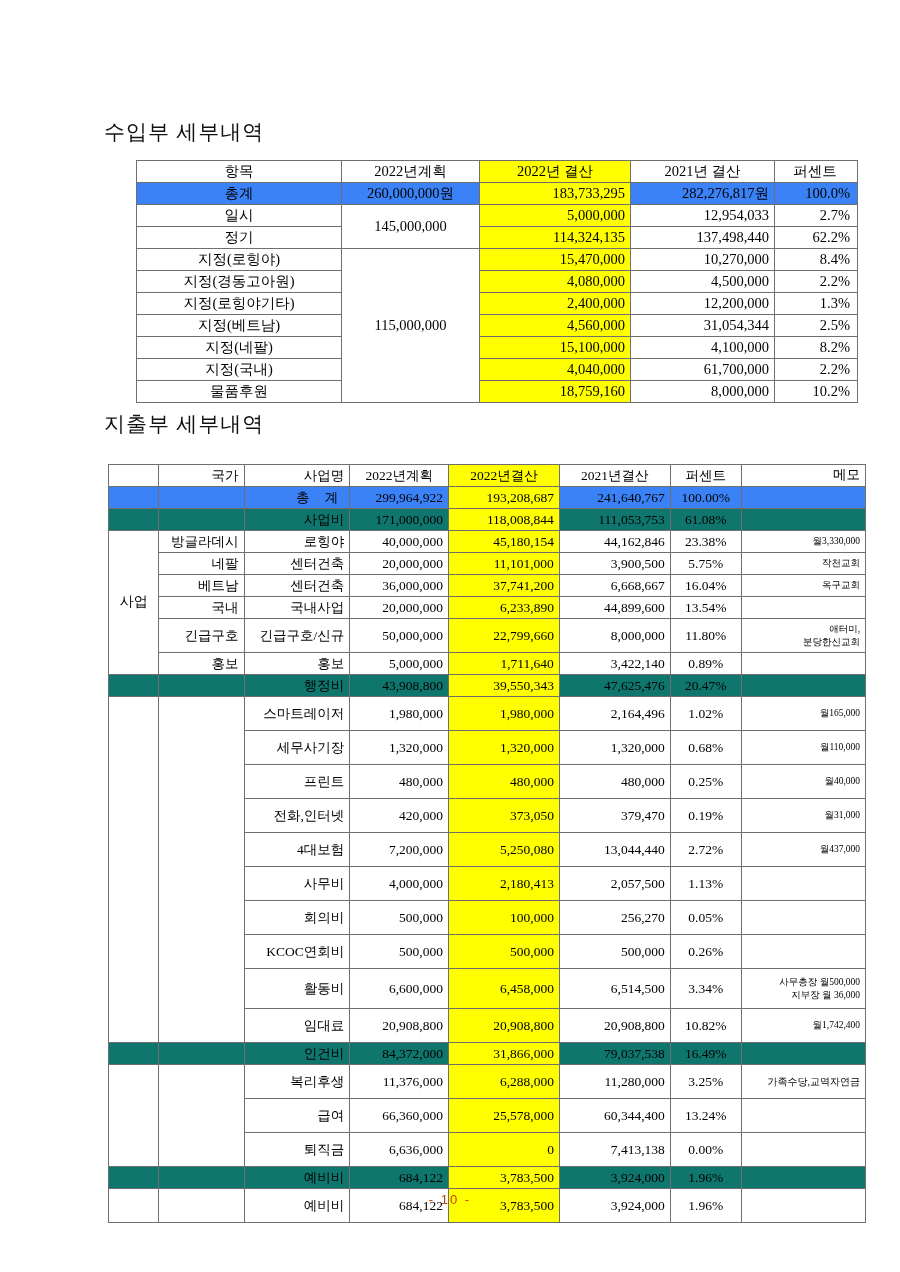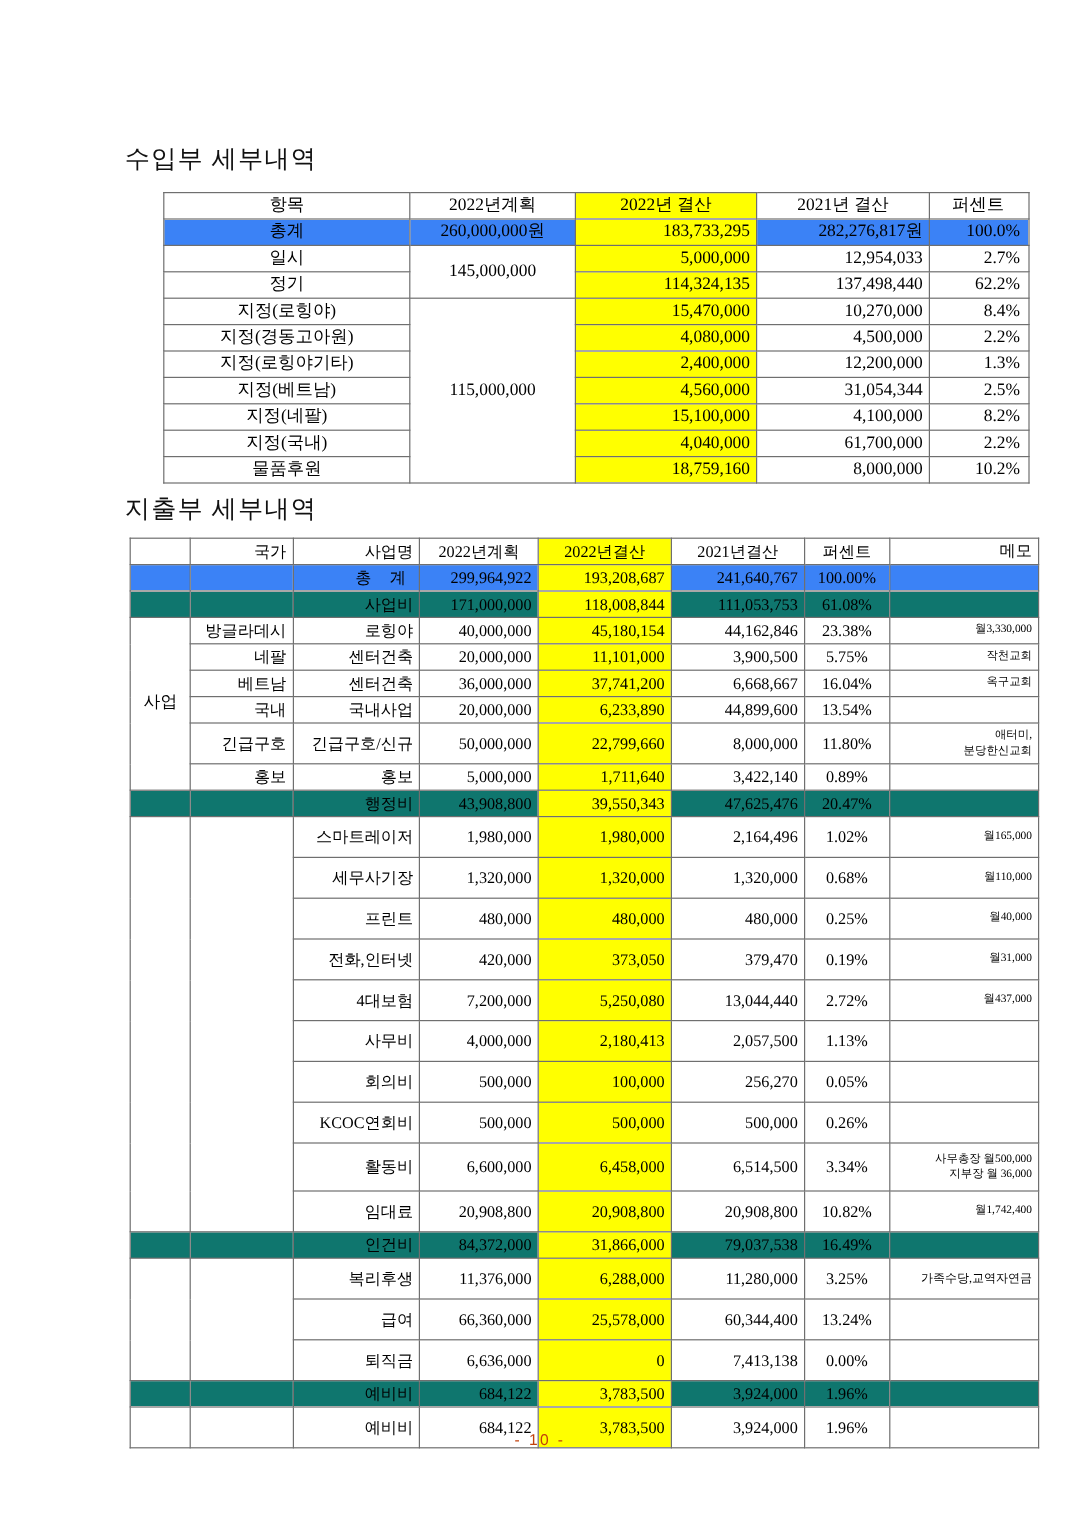--- a/index.html
+++ b/index.html
@@ -60,21 +60,21 @@
   #income-table td { height: 21px; line-height: 21px; }
   #income-table .c-item   { width: 194px; text-align: center; }
   #income-table .c-plan   { width: 127px; text-align: center; }
   #income-table .c-s2022  { width: 140px; text-align: right; }
   #income-table .c-s2021  { width: 133px; text-align: right; }
   #income-table .c-pct    { width: 70px;  text-align: right; padding-right: 7px; }
 
   
   #expense-table {
     left: 108px;
-    top: 448px;
+    top: 464px;
     width: 758px;
     font-size: 13.5px;
   }
   #expense-table td { height: 21px; line-height: 1.15; }
   #expense-table .c-grp   { width: 38px;  text-align: center; }
   #expense-table .c-ctry  { width: 72px;  text-align: right; }
   #expense-table .c-proj  { width: 92px;  text-align: right; }
   #expense-table .c-plan  { width: 85px;  text-align: right; }
   #expense-table .c-s2022 { width: 97px;  text-align: right; }
   #expense-table .c-s2021 { width: 97px;  text-align: right; }

